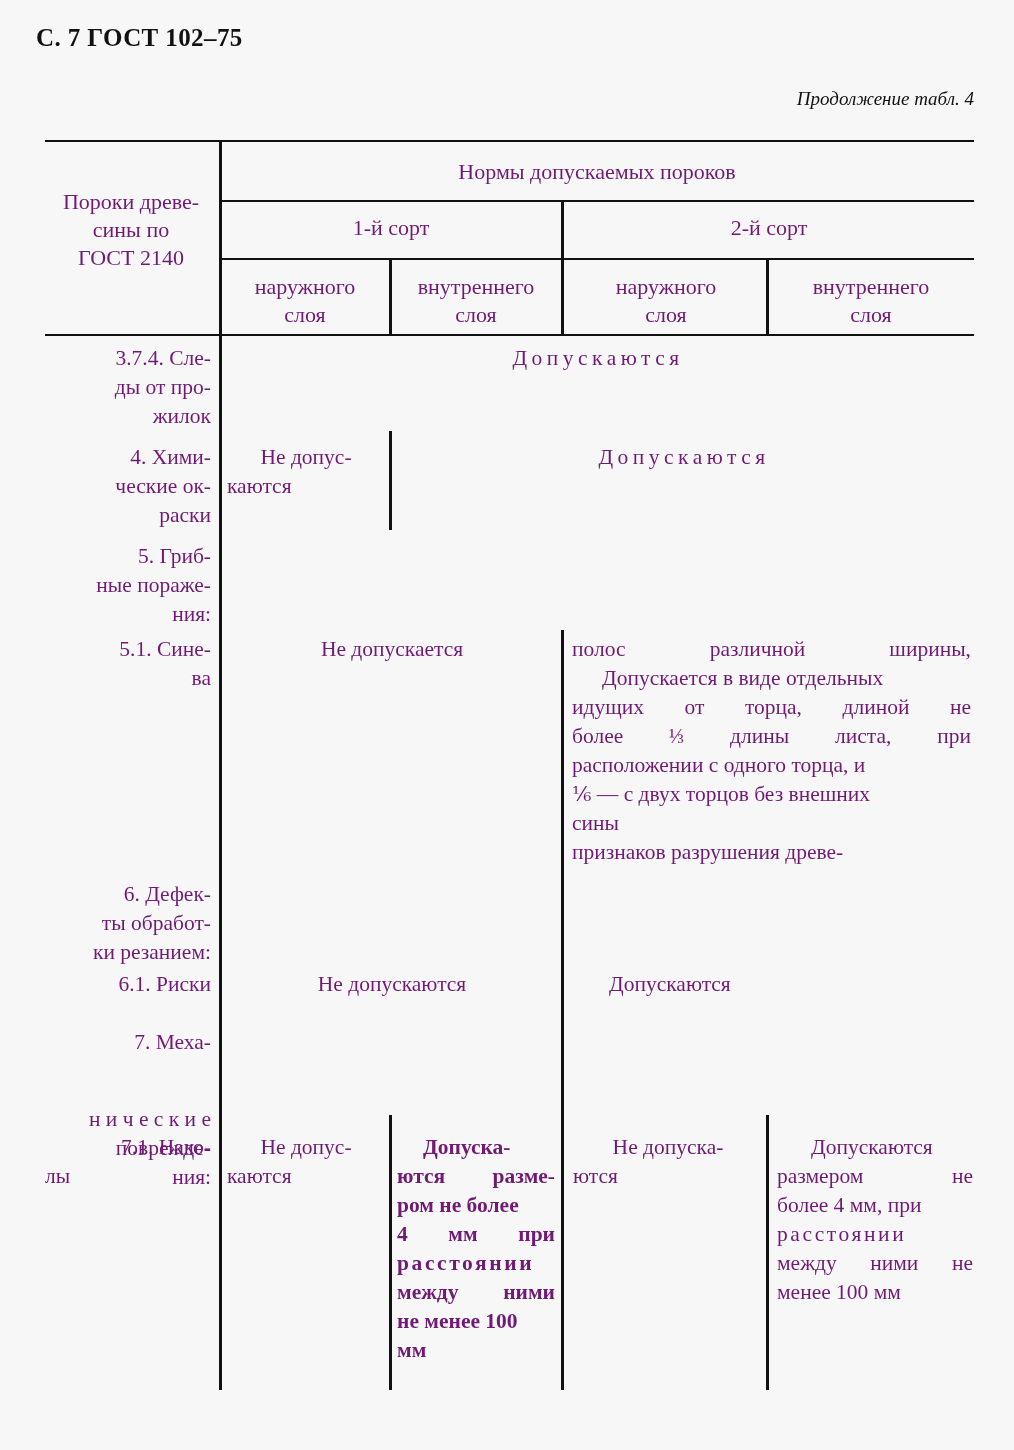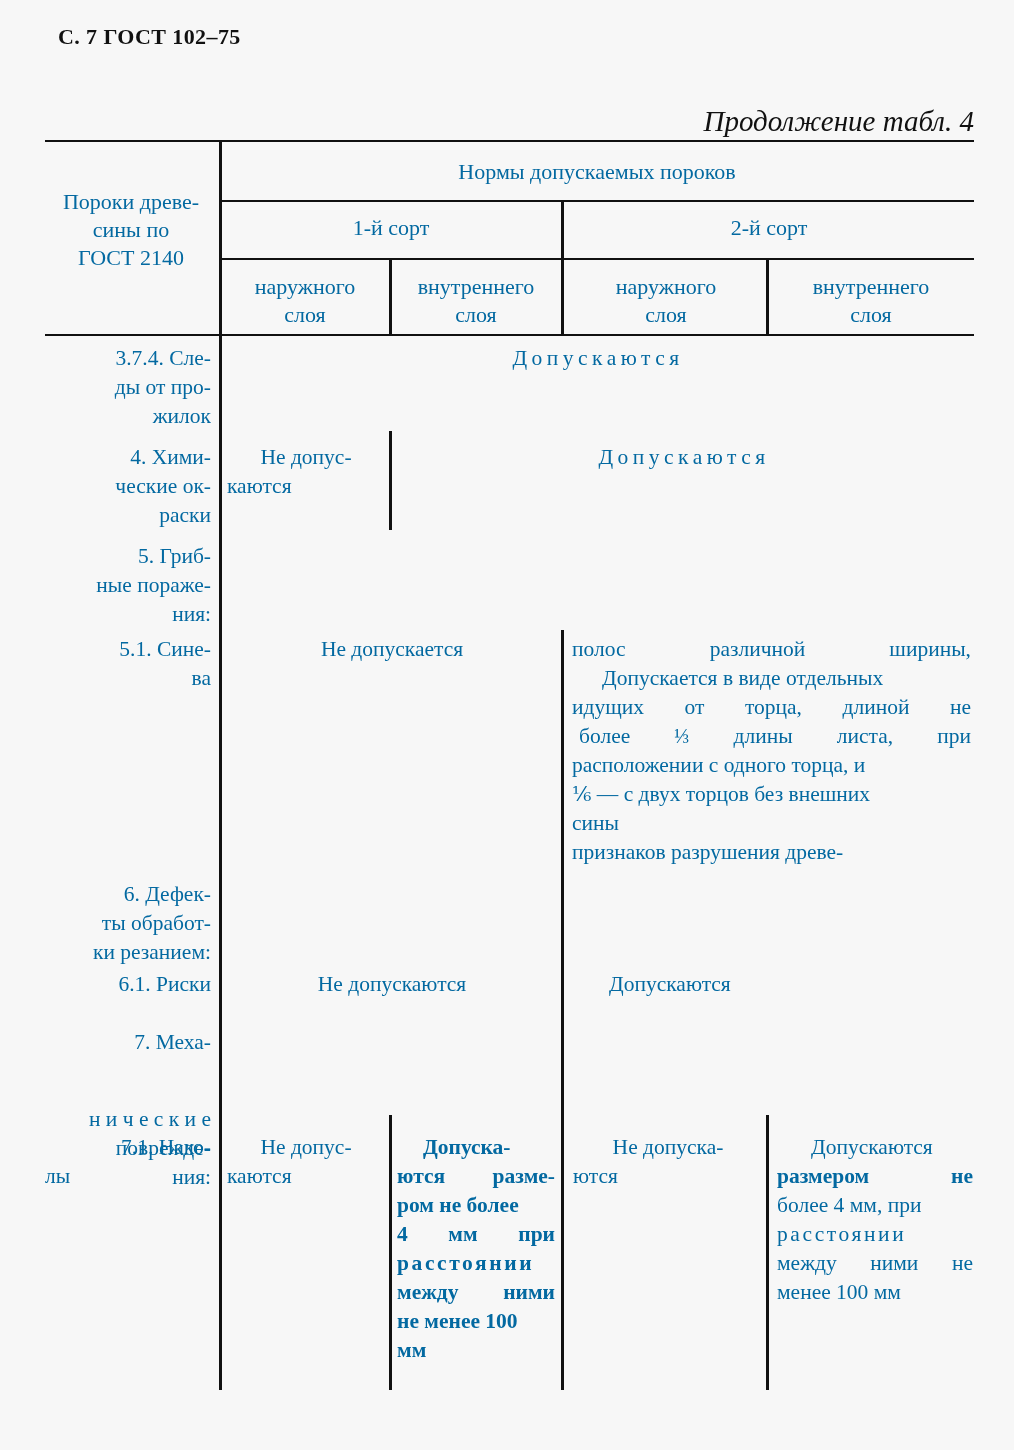--- a/index.html
+++ b/index.html
@@ -12,34 +12,34 @@
     height: 1450px;
     position: relative;
     font-family: "Liberation Serif", "DejaVu Serif", serif;
     color: #111;
     overflow: hidden;
   }
 
   
   .page-head {
     position: absolute;
-    left: 58px;
+    left: 36px;
     top: 24px;
     font-family: "Liberation Serif", "DejaVu Serif", serif;
     font-weight: bold;
-    font-size: 22px;
+    font-size: 25px;
     letter-spacing: 0.4px;
     white-space: nowrap;
   }
   .tbl-continue {
     position: absolute;
     right: 40px;
-    top: 105px;
+    top: 88px;
     font-style: italic;
-    font-size: 29px;
+    font-size: 19px;
     white-space: nowrap;
   }
 
   
   .table-wrap {
     position: absolute;
     left: 45px;
     top: 140px;
     width: 929px;
     height: 1252px;
@@ -55,21 +55,21 @@
     position: absolute;
     width: 0;
     border-left: 3px solid #111;
   }
 
   
   .cell {
     position: absolute;
     font-size: 21.5px;
     line-height: 29px;
-    color: #0369a1;
+    color: #701a75;
   }
   .c-center { text-align: center; }
   .c-right  { text-align: right; }
   .spaced   { letter-spacing: 4.5px; }
   .spaced-s { letter-spacing: 3.4px; }
   .hdr      { font-size: 22px; line-height: 28px; text-align: center; }
   .frac { font-size: 20px; }
 </style>
 </head>
 <body>
@@ -164,21 +164,21 @@
       <span>ширины,</span>
     </div>
     <div style="text-indent:30px;">Допускается в виде отдельных</div>
     <div style="display:flex; justify-content:space-between;">
       <span>идущих</span>
       <span>от</span>
       <span>торца,</span>
       <span>длиной</span>
       <span>не</span>
     </div>
-    <div style="display:flex; justify-content:space-between;margin-left:7px;">
+    <div style="display:flex; justify-content:space-between;">
       <span>более</span>
       <span class="frac">⅓</span>
       <span>длины</span>
       <span>листа,</span>
       <span>при</span>
     </div>
     <div>расположении с одного торца, и</div>
     <div><span class="frac">⅙</span><span> — с двух торцов без внешних</span></div>
     <div>сины</div>
     <div>признаков разрушения древе-</div>
@@ -232,21 +232,21 @@
     <div>мм</div>
   </div>
 
   <div class="cell" style="left:528px; top:993px; width:190px;">
     <div class="c-center">Не допуска-</div>
     <div>ются</div>
   </div>
 
   <div class="cell" style="left:732px; top:993px; width:196px;">
     <div style="text-indent:34px;">Допускаются</div>
-    <div style="display:flex; justify-content:space-between;font-weight:bold;">
+    <div style="display:flex; justify-content:space-between;">
       <span>размером</span>
       <span>не</span>
     </div>
     <div>более 4 мм, при</div>
     <div style="letter-spacing:2.6px;">расстоянии</div>
     <div style="display:flex; justify-content:space-between;">
       <span>между</span>
       <span>ними</span>
       <span>не</span>
     </div>

